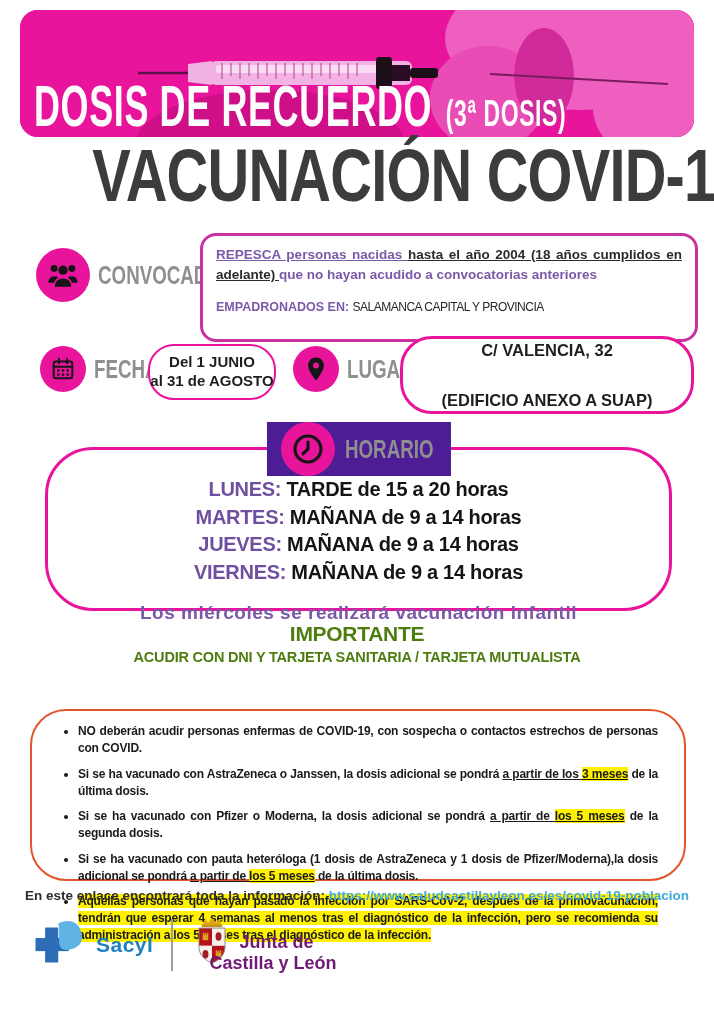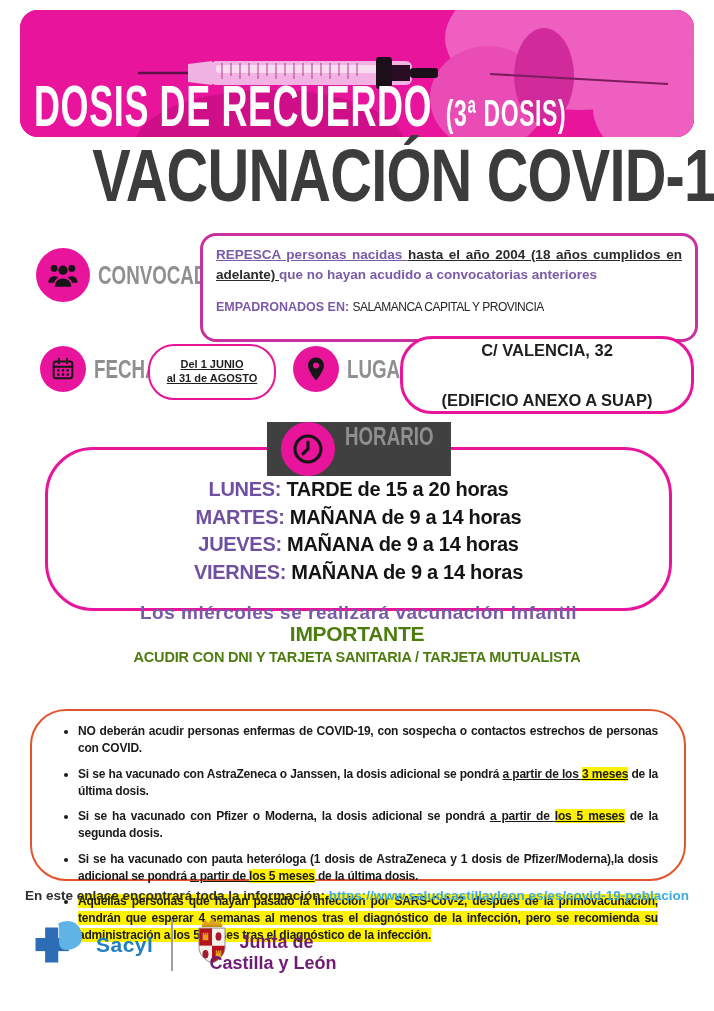--- a/index.html
+++ b/index.html
@@ -58,37 +58,37 @@
   .conv-line2 .lbl{color:#7a5aa8; font-weight:bold; font-size:12.5px;}
   .conv-line2 .val{color:#262626; font-weight:normal; font-size:12px; letter-spacing:-.5px;}
   
   .when-where{position:absolute; left:0; top:336px; width:714px; height:78px;}
   .ww-item{position:absolute; display:flex; align-items:center;}
   .fecha-group{left:40px; top:10px; gap:8px;}
   .fecha-pill{
     position:absolute; left:148px; top:8px; width:124px; height:52px;
     border:2.5px solid #e8159c; border-radius:26px; background:#fff;
     display:flex; flex-direction:column; align-items:center; justify-content:center;
-    font-size:11px; font-weight:bold; color:#1e1e1e; line-height:1.25; text-align:center;text-decoration:underline;
+    font-size:15px; font-weight:bold; color:#1e1e1e; line-height:1.25; text-align:center;
   }
   .lugar-group{left:293px; top:10px; gap:8px;}
   .lugar-pill{
     position:absolute; left:400px; top:0; width:288px; height:72px;
     border:3px solid #e8159c; border-radius:32px; background:#fff;
     display:flex; flex-direction:column; align-items:center; justify-content:space-between;
     font-size:16.5px; font-weight:bold; color:#1e1e1e; line-height:1.35; text-align:center;
   }
   
   .horario-box{
     position:absolute; left:45px; top:447px; width:621px; height:158px;
     border:3px solid #e8159c; border-radius:48px; background:#fff;
   }
   .horario-head{
     position:absolute; top:-28px; left:50%; transform:translateX(-50%);
-    background:#404040; padding:0 14px; display:flex; gap:10px;
+    background:#4c1d95; padding:0 14px; display:flex; align-items:center; gap:10px;
   }
   .sched{margin-top:26px; text-align:center;}
   .sched-row{font-size:20px; font-weight:bold; line-height:1.38; color:#141414; letter-spacing:-.3px;}
   .sched-row .day{color:#6f4fa0;}
   .sched-note{
     margin-top:16px; text-align:center; font-size:19px; font-weight:bold;
     color:#7a5aa8; letter-spacing:.5px;
   }
   
   .importante{position:absolute; top:622px; left:0; width:100%; text-align:center; color:#4d7c0f;}

